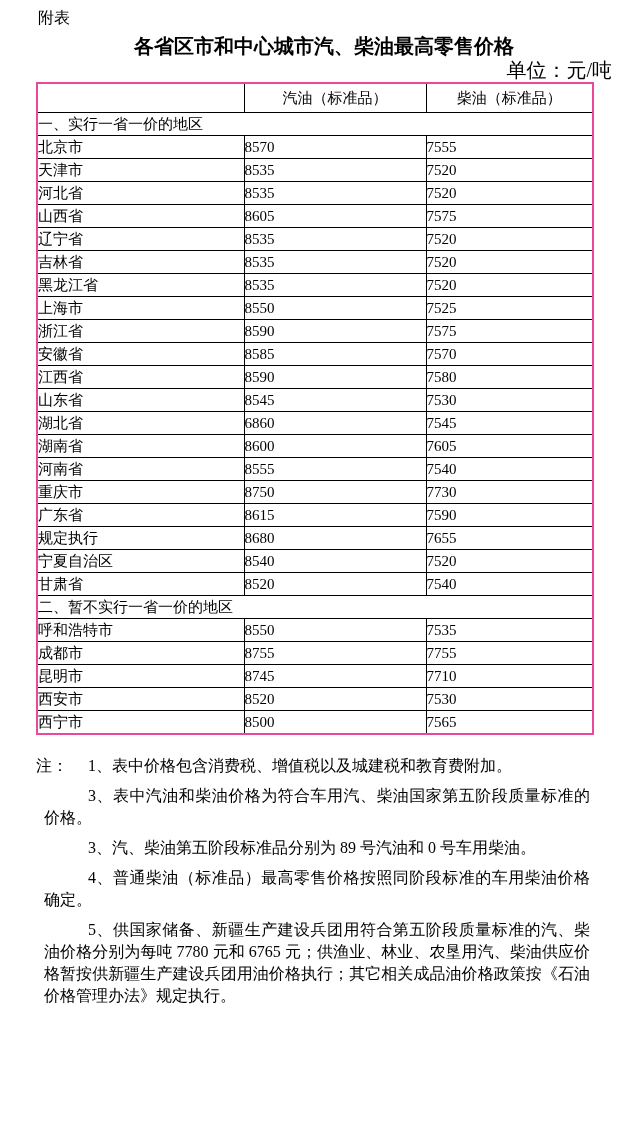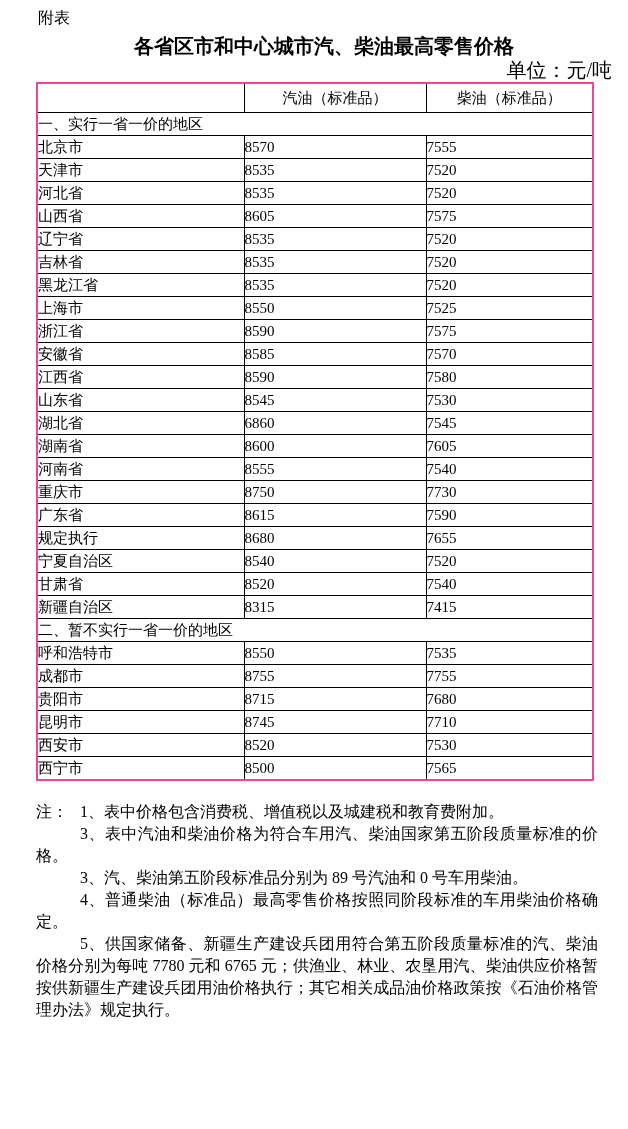--- a/index.html
+++ b/index.html
@@ -76,21 +76,21 @@
     width: 562px;
     font-size: 16px;
     line-height: 22px;
   }
   .note-label {
     position: absolute;
     left: 0;
     top: 0;
   }
   p.note {
-    margin: 0;
+    margin: 8px;
     text-indent: 44px;
     text-align: justify;
   }
 </style>
 </head>
 <body>
 
 <div class="page">
 
   <div class="page-label">附表</div>
@@ -209,44 +209,34 @@
       <tr>
         <td class="region">宁夏自治区</td>
         <td class="num">8540</td>
         <td class="num">7520</td>
       </tr>
       <tr>
         <td class="region">甘肃省</td>
         <td class="num">8520</td>
         <td class="num">7540</td>
       </tr>
-      <tr>
-        <td class="region">新疆自治区</td>
-        <td class="num">8315</td>
-        <td class="num">7415</td>
-      </tr>
 
       <tr>
         <td class="section" colspan="3">二、暂不实行一省一价的地区</td>
       </tr>
 
       <tr>
         <td class="region">呼和浩特市</td>
         <td class="num">8550</td>
         <td class="num">7535</td>
       </tr>
       <tr>
         <td class="region">成都市</td>
         <td class="num">8755</td>
         <td class="num">7755</td>
-      </tr>
-      <tr>
-        <td class="region">贵阳市</td>
-        <td class="num">8715</td>
-        <td class="num">7680</td>
       </tr>
       <tr>
         <td class="region">昆明市</td>
         <td class="num">8745</td>
         <td class="num">7710</td>
       </tr>
       <tr>
         <td class="region">西安市</td>
         <td class="num">8520</td>
         <td class="num">7530</td>

